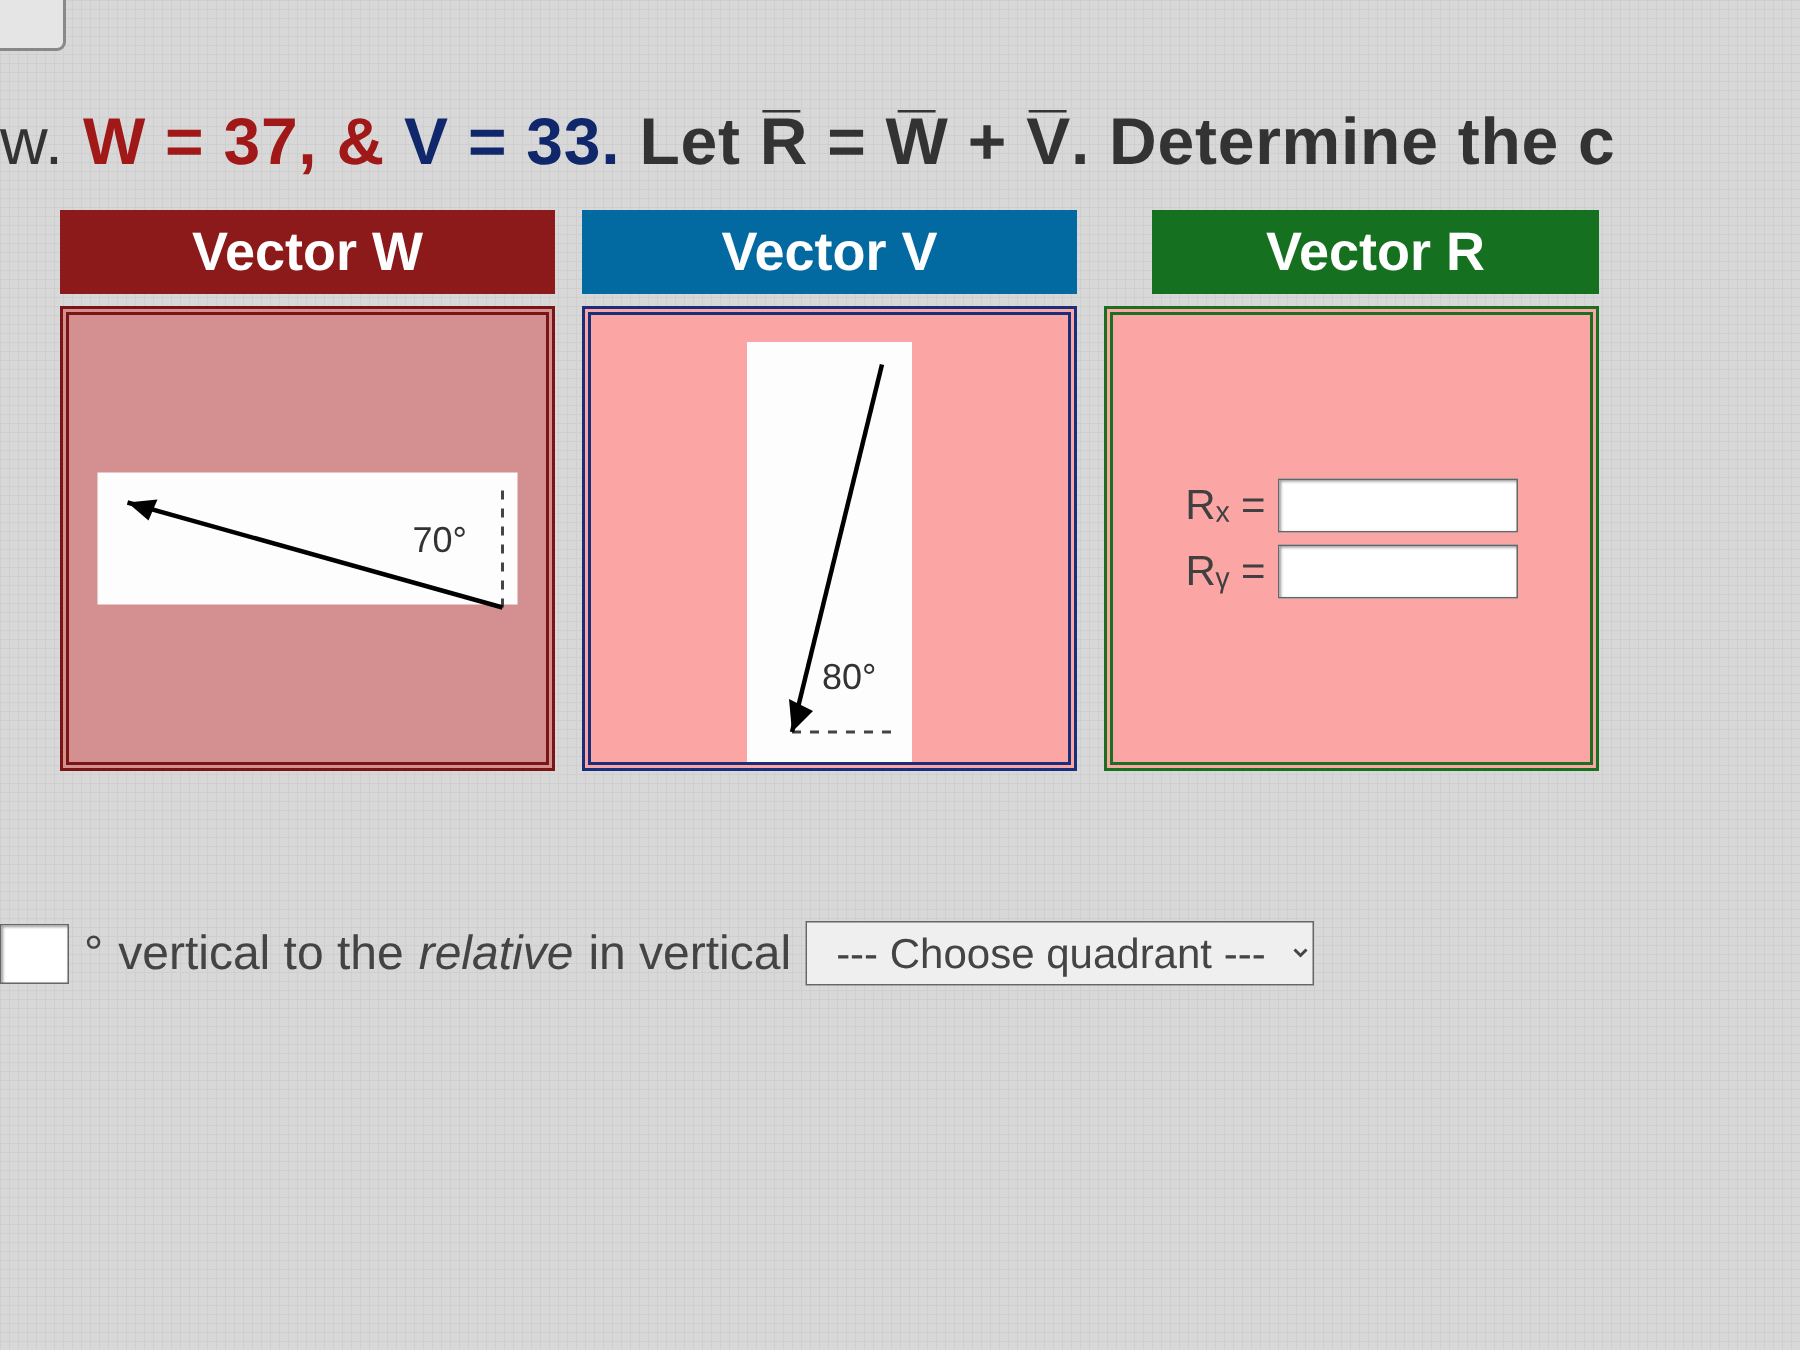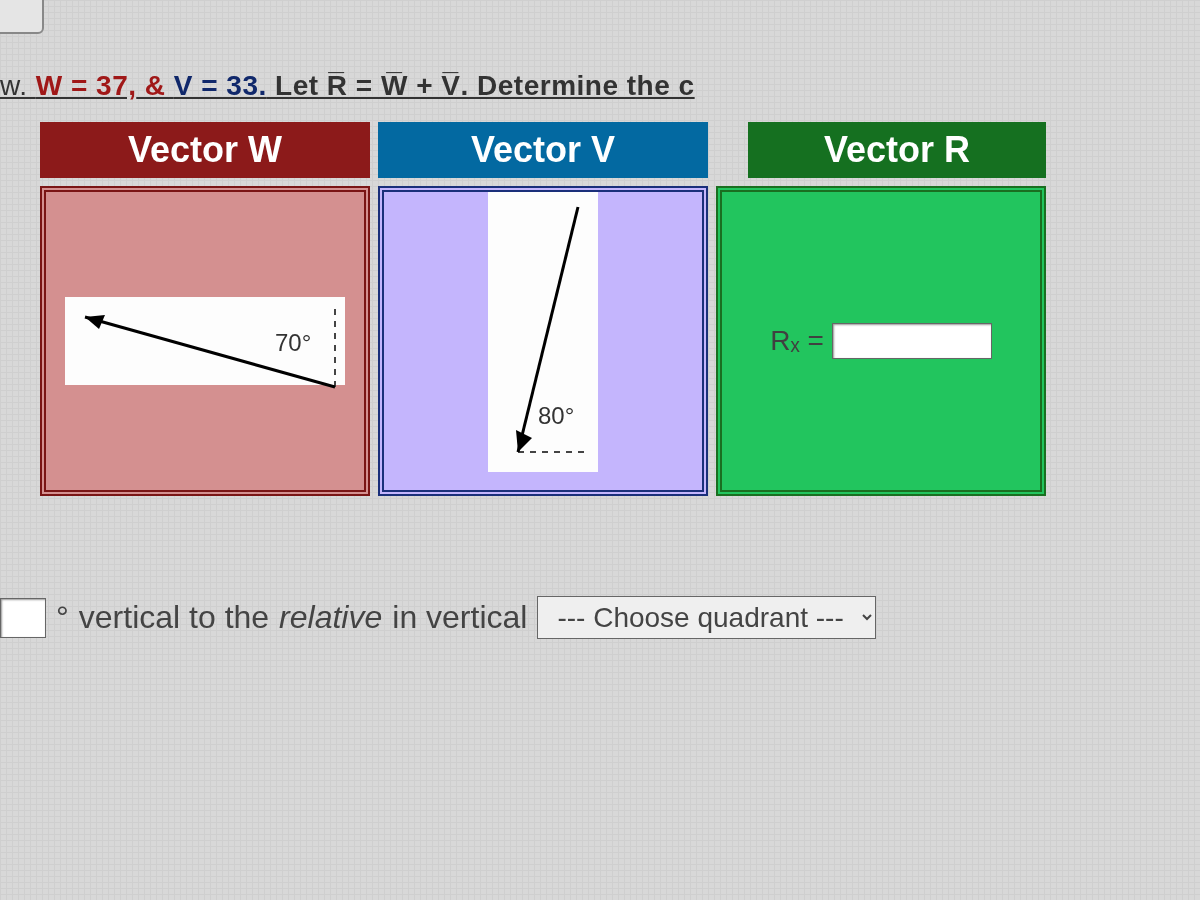--- a/index.html
+++ b/index.html
@@ -29,33 +29,32 @@
     position: absolute;
     top: -10px;
     left: -20px;
     width: 60px;
     height: 40px;
     border: 2px solid #888;
     border-radius: 0 0 6px 6px;
     background: #e5e5e5;
   }
   .problem-line {
-    font-size: 28px;
+    font-size: 44px;
     color: #333;
     padding: 30px 0 20px 0;
     white-space: nowrap;
     letter-spacing: 0.5px;
-    text-decoration: underline;
   }
   .problem-line .w-part { color: #a01818; font-weight: bold; }
   .problem-line .v-part { color: #10286b; font-weight: bold; }
   .problem-line .rest { color: #333; font-weight: bold; }
   .panels {
     display: flex;
-    gap: 8px;
+    gap: 18px;
     padding-left: 40px;
   }
   .panel {
     width: 330px;
   }
   .panel-header {
     height: 56px;
     line-height: 56px;
     text-align: center;
     font-size: 36px;
@@ -70,26 +69,26 @@
     height: 310px;
     position: relative;
     box-sizing: border-box;
   }
   .body-w {
     background: #d49090;
     border: 6px double #7a1515;
     display:flex; align-items:center; justify-content:center;
   }
   .body-v {
-    background: #c4b5fd;
+    background: #fca5a5;
     border: 6px double #1a2f7a;
-    display:flex; align-items:flex-start; justify-content:center;
+    display:flex; align-items:flex-end; justify-content:center;
   }
   .body-r {
-    background: #22c55e;
+    background: #fca5a5;
     border: 6px double #1a6f20;
     display:flex; flex-direction:column; justify-content:center; align-items:center;
     gap:8px;
   }
   .diagram-w {
     background:#fdfdfd;
     width: 280px;
     height: 88px;
     position: relative;
   }
@@ -188,20 +187,24 @@
       </div>
     </div>
 
     <div class="panel">
       <div class="panel-header hdr-r">Vector R</div>
       <div class="panel-body body-r">
         <div class="r-row">
           <span>Rₓ =</span>
           <input class="r-input" value="" style="">
         </div>
+        <div class="r-row">
+          <span>Rᵧ =</span>
+          <input class="r-input" value="" style="">
+        </div>
       </div>
     </div>
 
   </div>
 
   <div class="bottom-row">
     <input class="small-box" style="">
     <span>°</span>
     <span> vertical to the </span>
     <span class="ital">relative</span>

